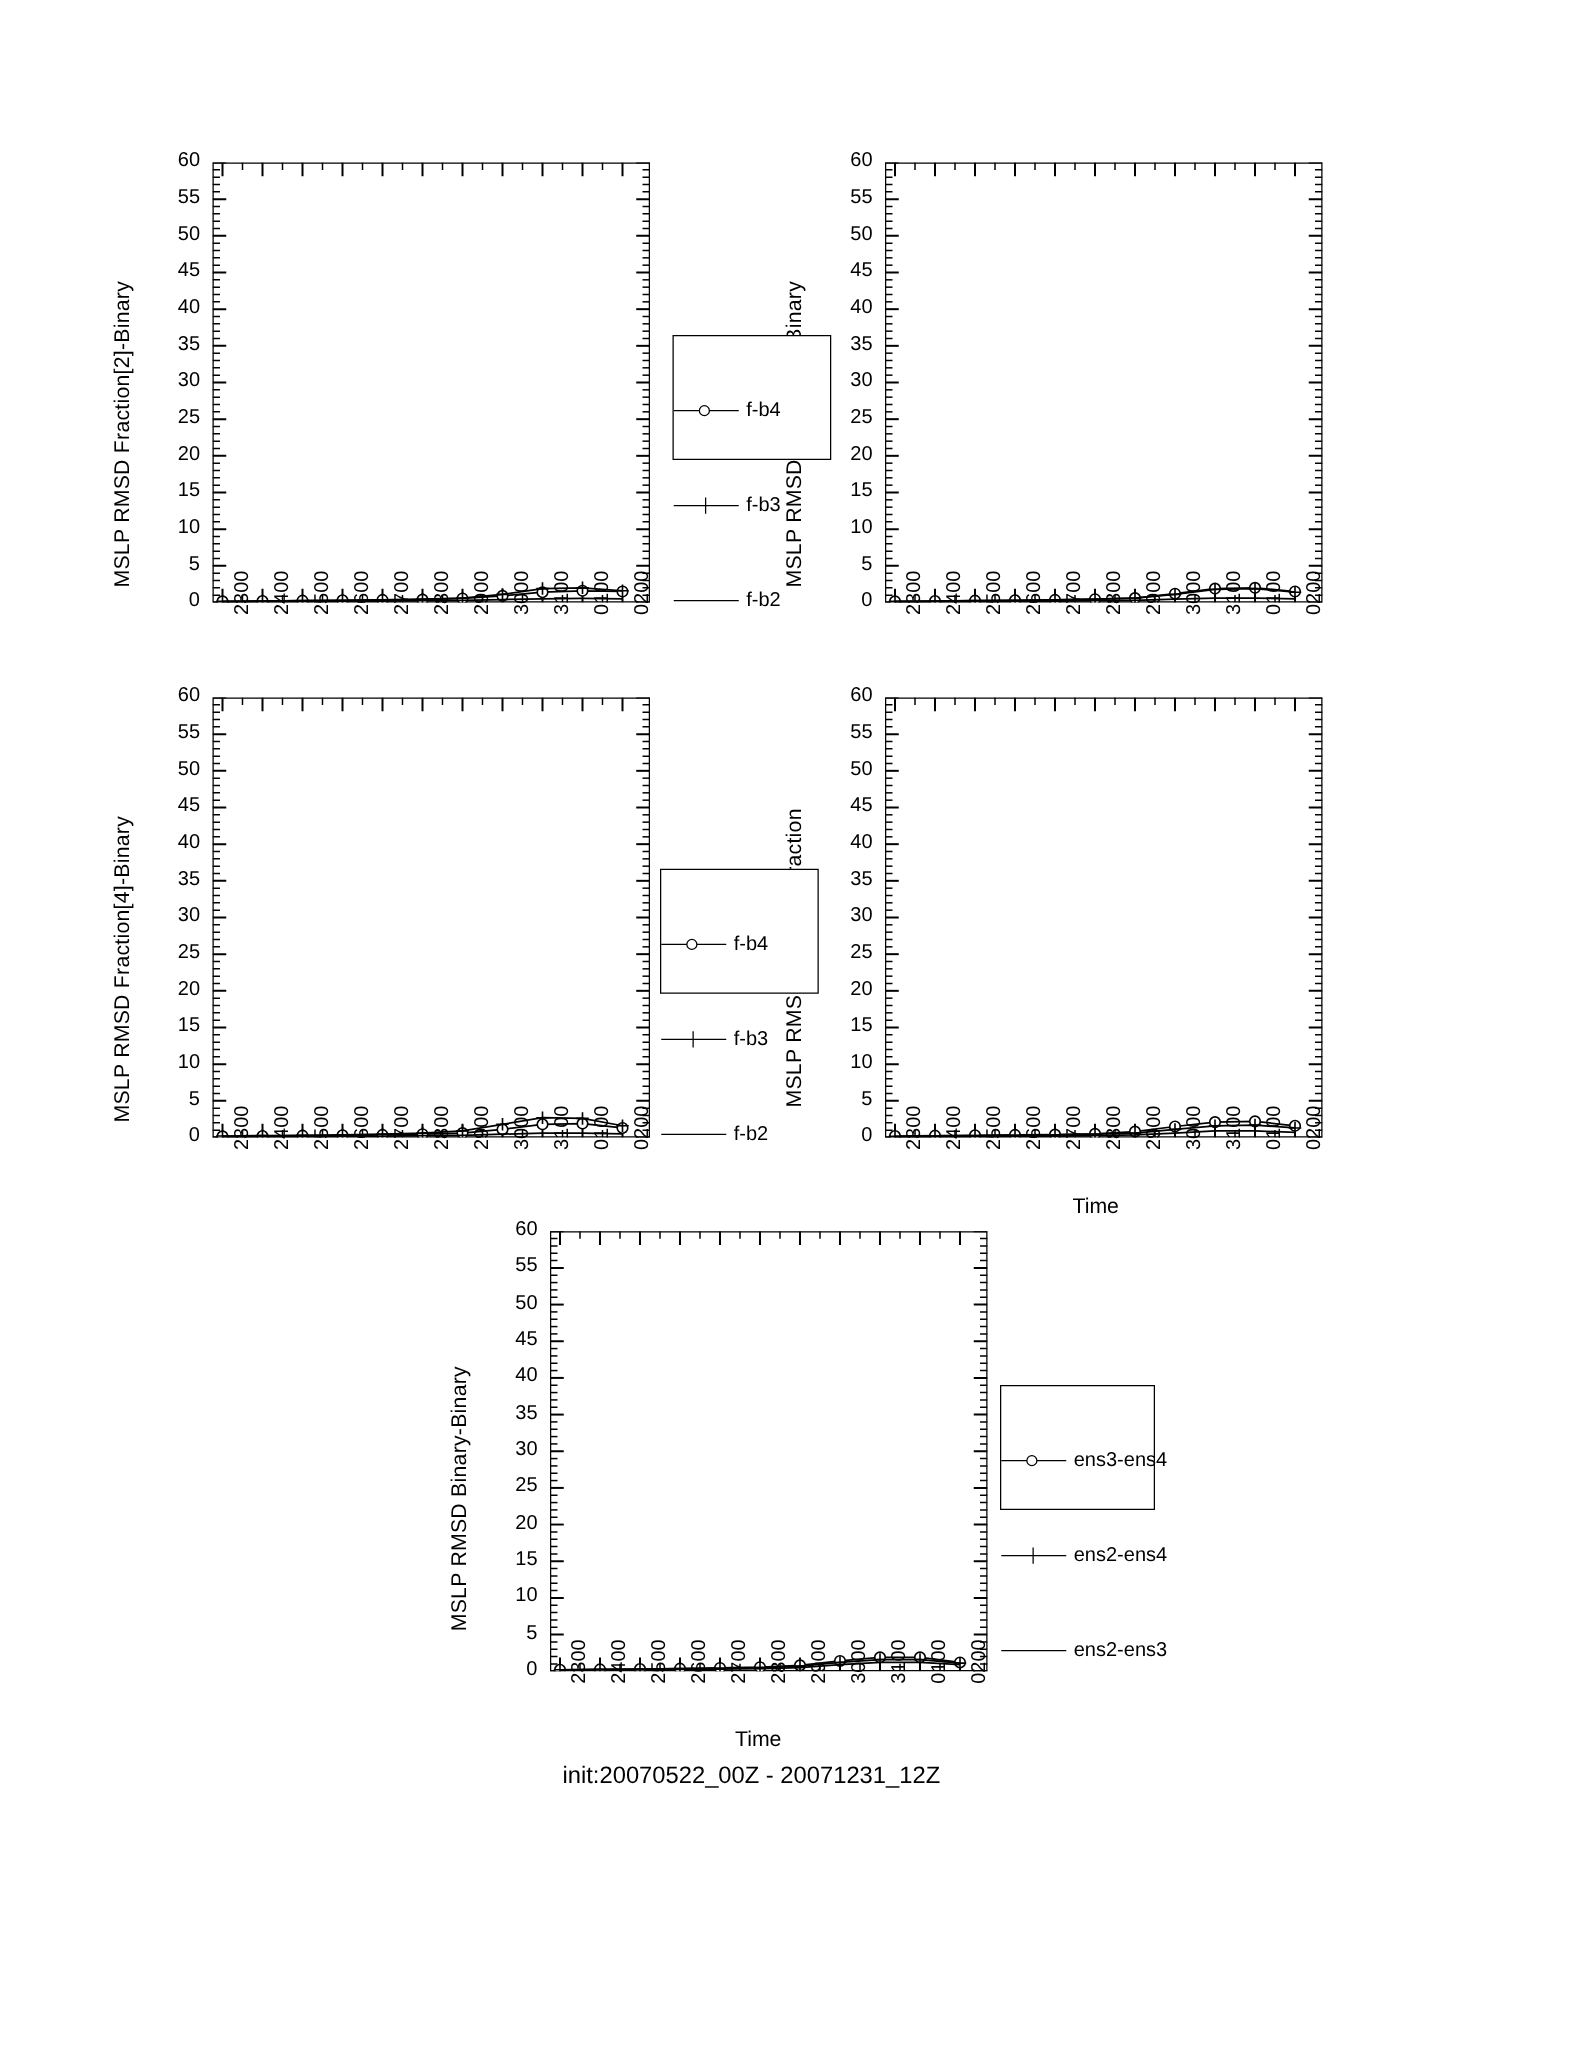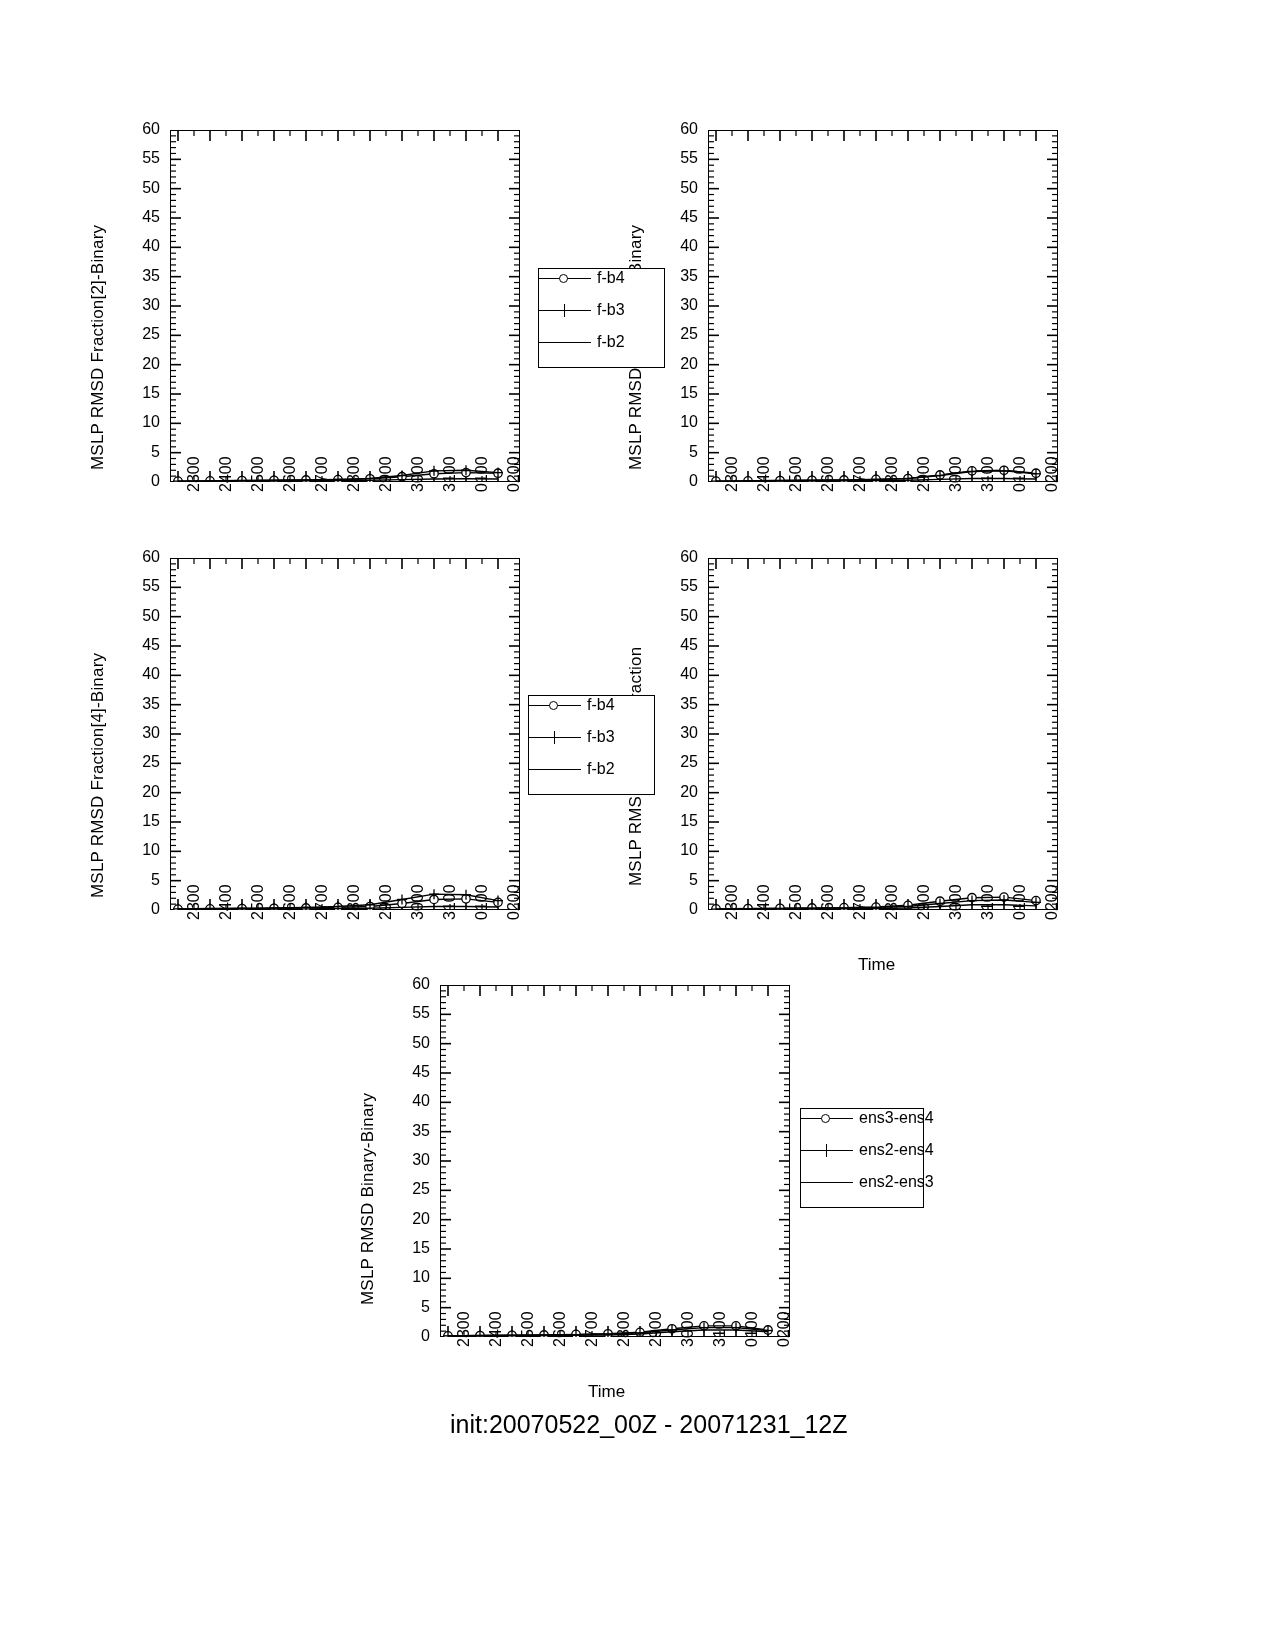--- a/index.html
+++ b/index.html
@@ -44,34 +44,35 @@
     transform-origin: 0 0;
     transform: rotate(-90deg);
   }
   .xaxis-title {
     position: absolute;
     font-size: 17px;
     white-space: nowrap;
   }
   .footer-title {
     position: absolute;
-    font-size: 25px;
+    font-size: 19px;
     white-space: nowrap;
   }
   .legend {
     position: absolute;
     border: 1.2px solid #000;
     background: #fff;
     box-sizing: border-box;
   }
   .legend-row {
     position: relative;
     height: 32px;
     display: flex;
-    align-items: flex-start;
+    align-items: center;
+    margin-top: 44px;
   }
   .legend-sample {
     width: 52px;
     height: 20px;
     position: relative;
     flex: none;
   }
   .legend-sample .lsline {
     position: absolute;
     left: 0;

